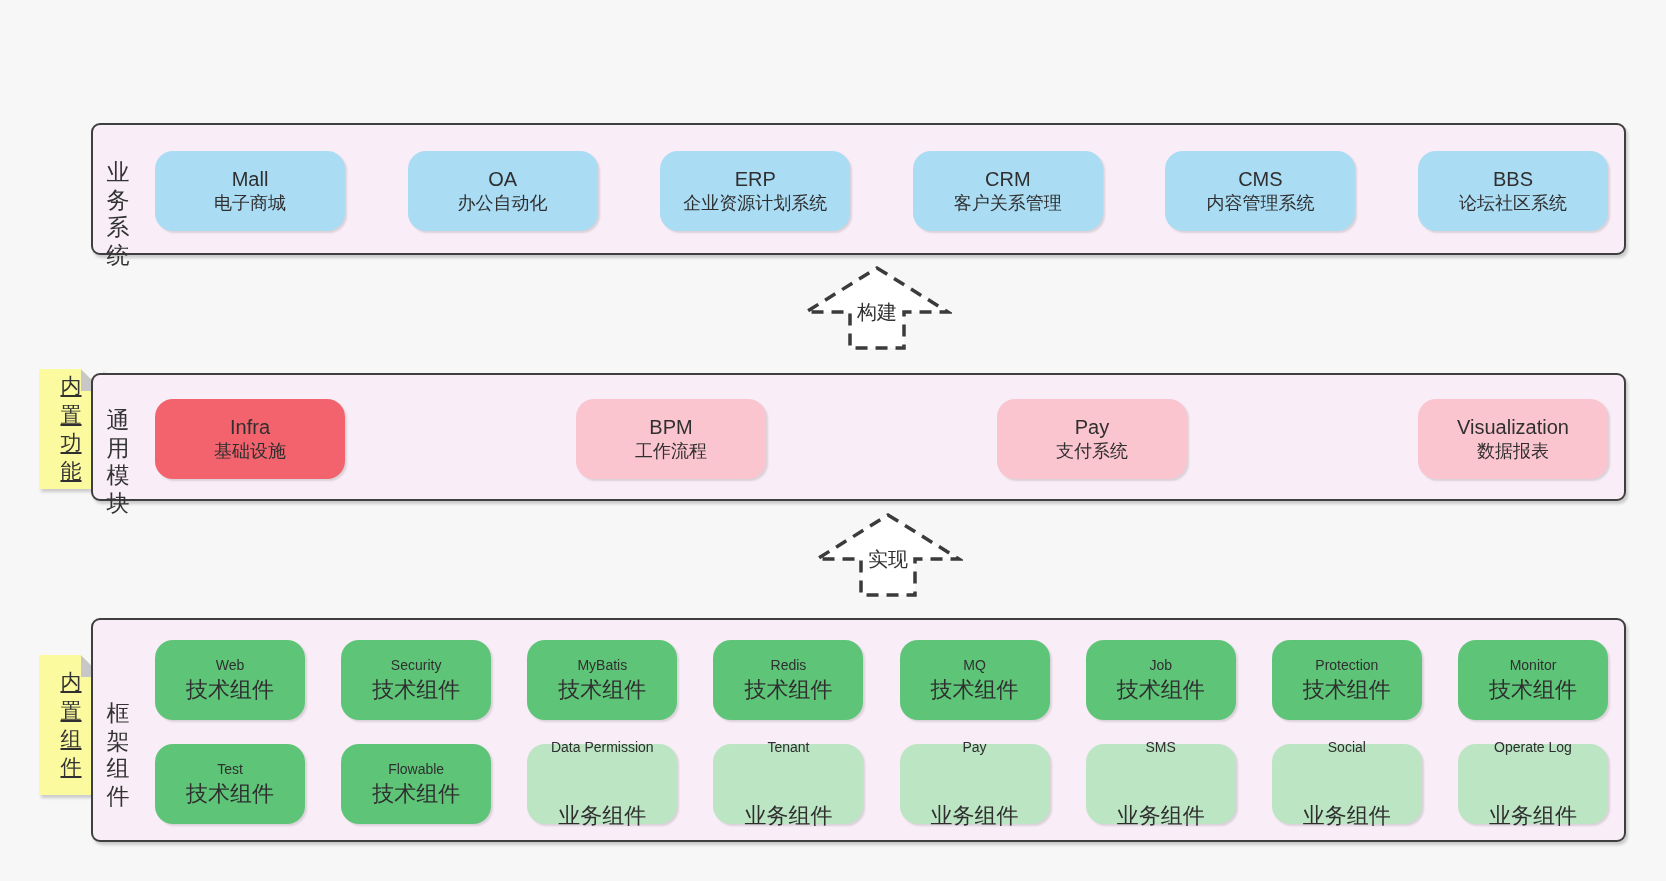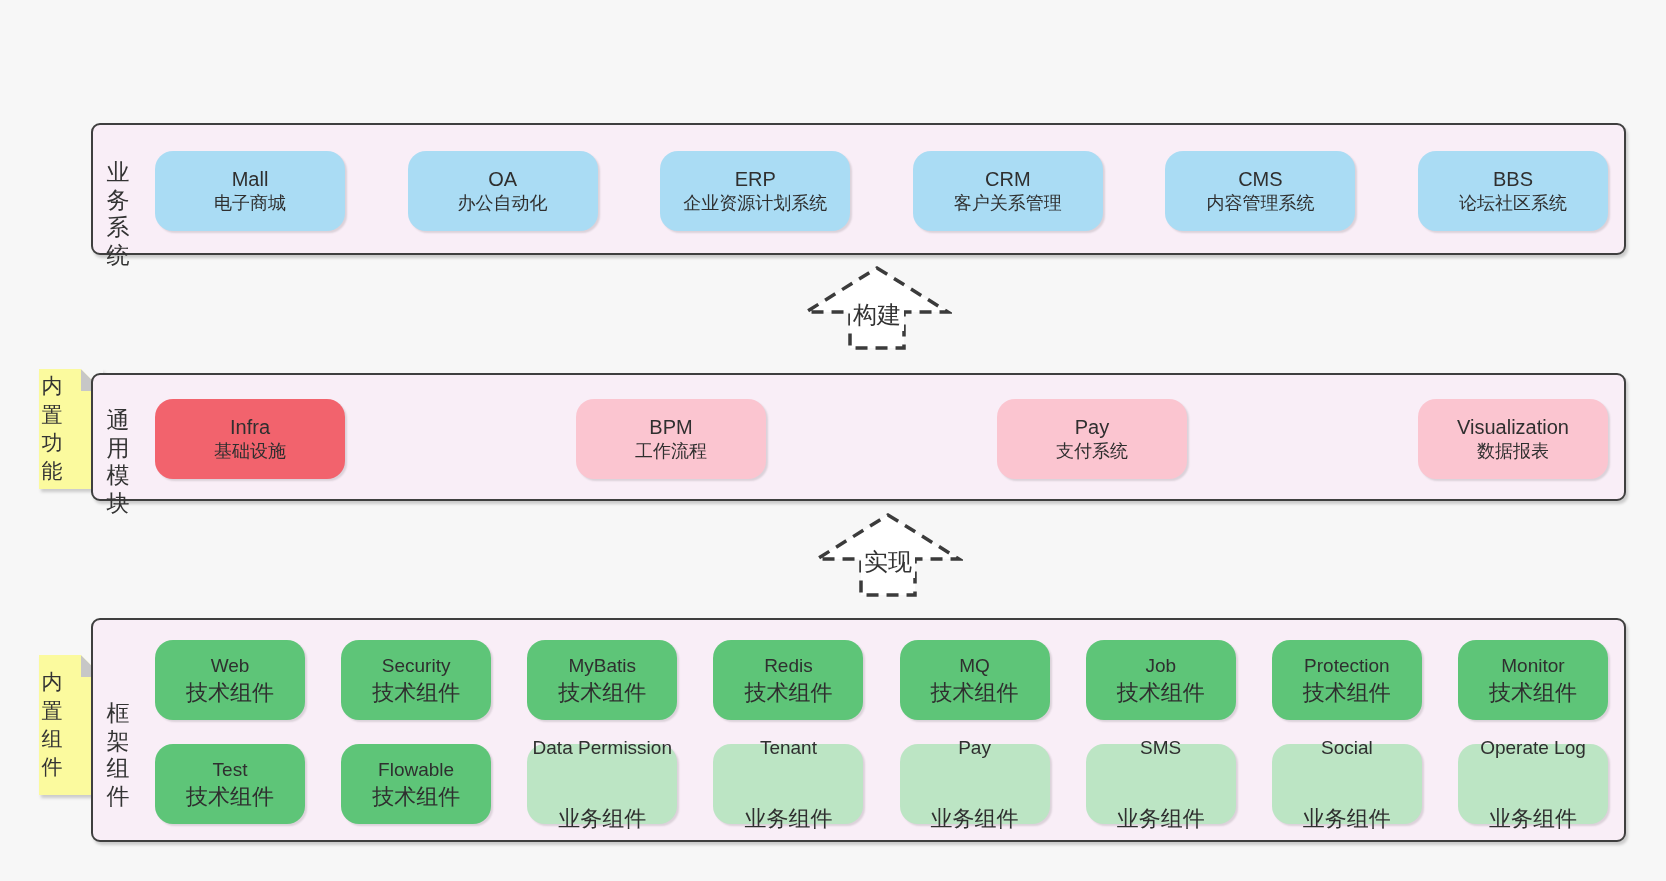--- a/index.html
+++ b/index.html
@@ -35,32 +35,32 @@
   .box{
     height:80px;border-radius:18px;box-sizing:border-box;padding:2px 4px;
     display:flex;flex-direction:column;justify-content:center;align-items:center;
     text-align:center;line-height:1.32;
     box-shadow:2px 2px 2px rgba(0,0,0,0.12);
   }
   .w190{width:190px;}
   .w150{width:150px;}
   .w190 .en{font-size:20px;}
   .w190 .cn{font-size:18px;}
-  .w150 .en{font-size:19px;}
+  .w150 .en{font-size:14px;}
   .w150 .cn{font-size:22px;}
   .blue{background:var(--blue,#aadcf4);}
   .red{background:var(--red,#f2636d);}
   .pink{background:var(--pink,#fbc5d0);}
   .green{background:var(--green,#5ec578);}
   .lightgreen{background:var(--green_light,#bce5c4);gap:44px;}
   .sticky{
     position:absolute;left:39px;width:64px;
     background:var(--yellow,#fbfa9e);
     box-shadow:2px 3px 3px rgba(0,0,0,0.18);
-    display:flex;align-items:center;
+    display:flex;align-items:center;justify-content:center;text-decoration:underline;
   }
   .sticky1{top:369px;height:120px;}
   .sticky2{top:655px;height:140px;}
   .sticky::before{
     content:"";position:absolute;top:0;right:0;width:0;height:0;
     border-left:22px solid var(--fold,#c7c7c7);
     border-top:22px solid transparent;
   }
   .sticky::after{
     content:"";position:absolute;top:0;right:0;width:0;height:0;
@@ -70,21 +70,21 @@
   .stext{
     width:26px;font-size:21px;line-height:1.35;text-align:center;
     word-break:break-all;color:#333;
   }
   .arrow{position:absolute;width:150px;height:88px;}
   .arrow1{left:802px;top:263px;}
   .arrow2{left:813px;top:510px;}
   .arrow svg{display:block;width:150px;height:88px;}
   .arrow-label{
     position:absolute;left:50%;top:36px;transform:translateX(-50%);
-    background:#ffffff;padding:0 3px;font-size:24px;color:#333;white-space:nowrap;
+    background:#ffffff;padding:0 3px;font-size:20px;color:#333;white-space:nowrap;
   }
 </style>
 </head>
 <body>
 
 <div>
 
   <section class="band band1">
     <div class="vlabel">业务系统</div>
     <div class="boxes">

